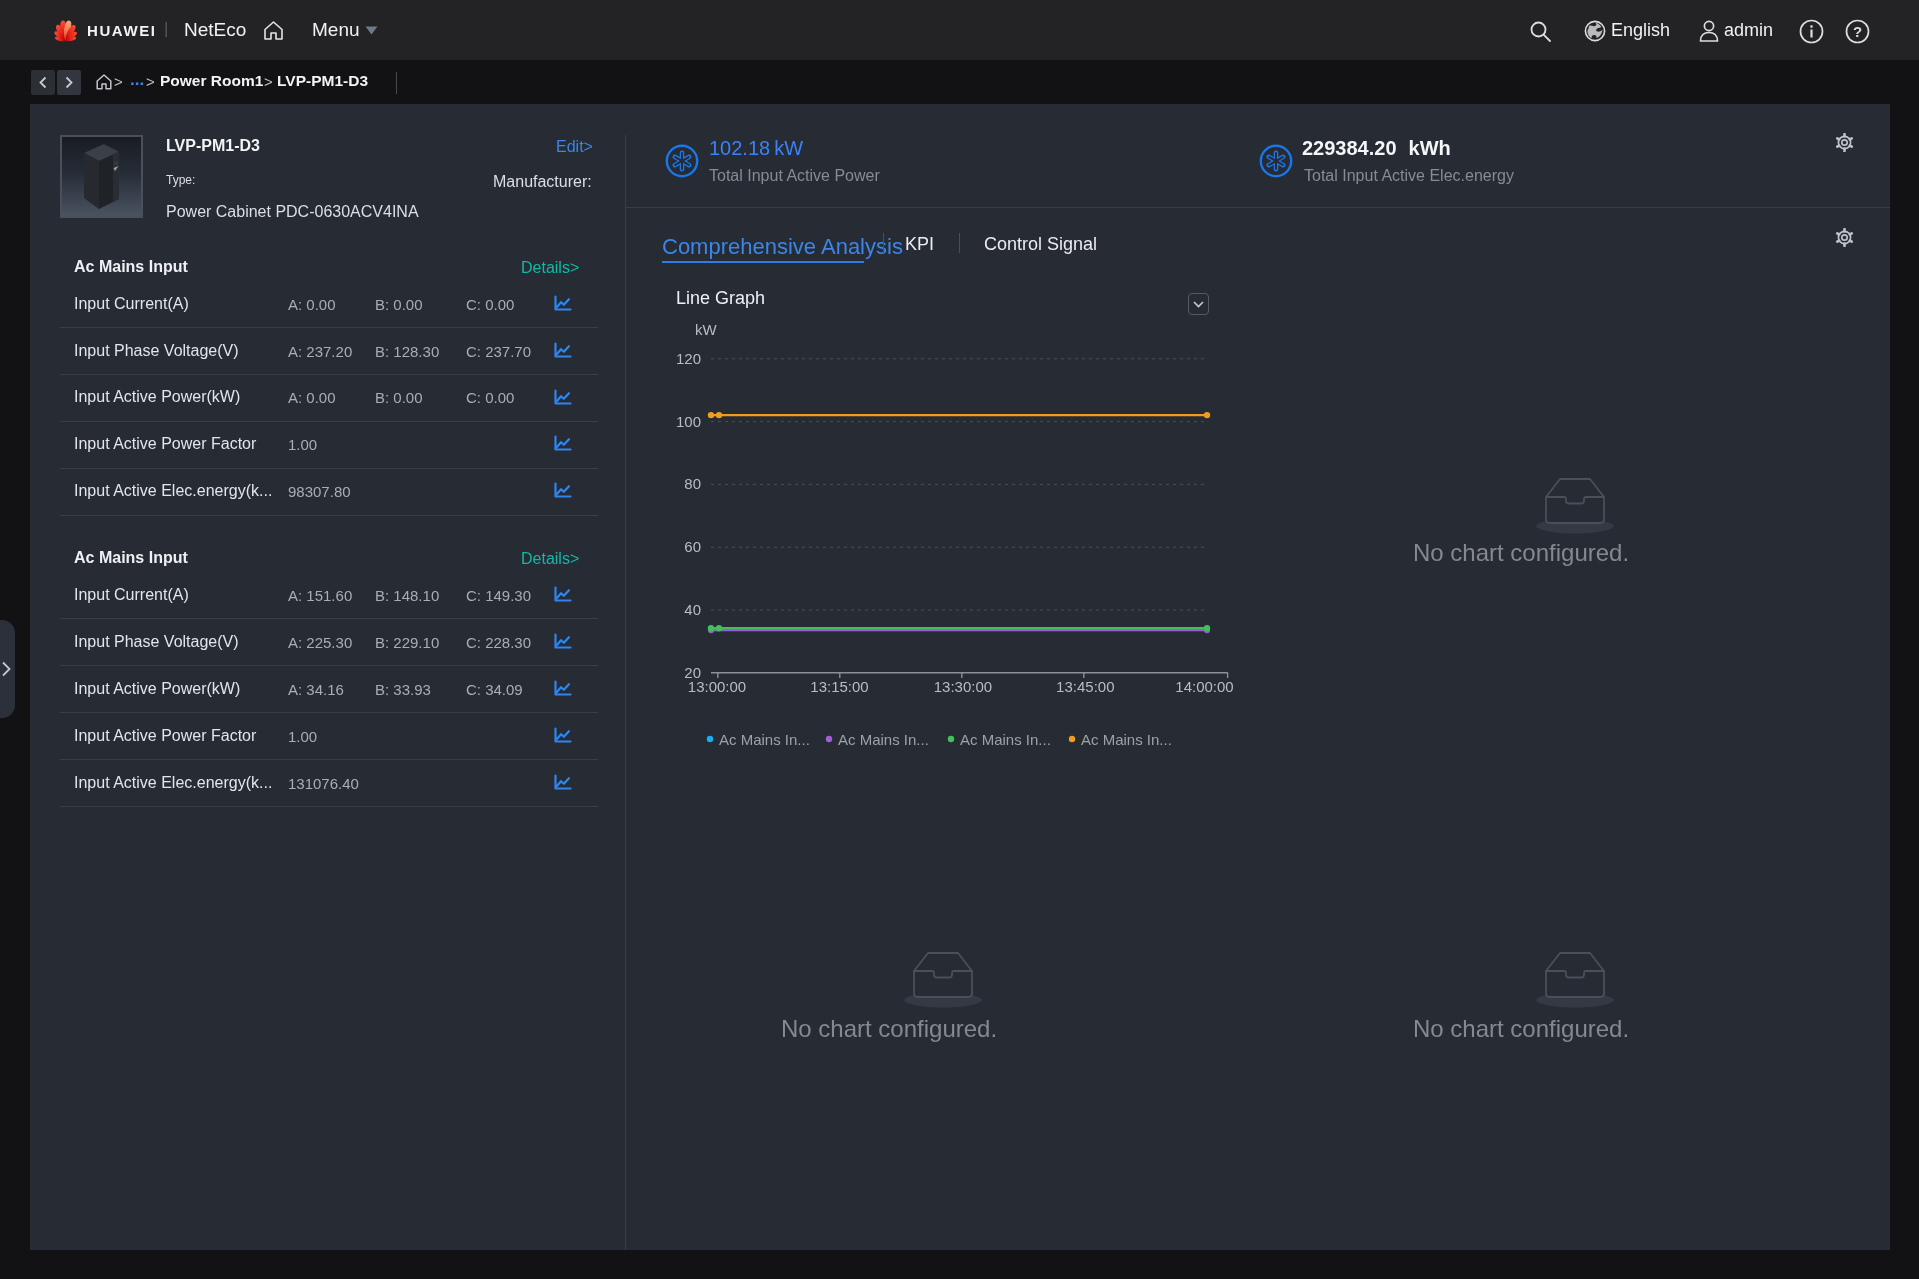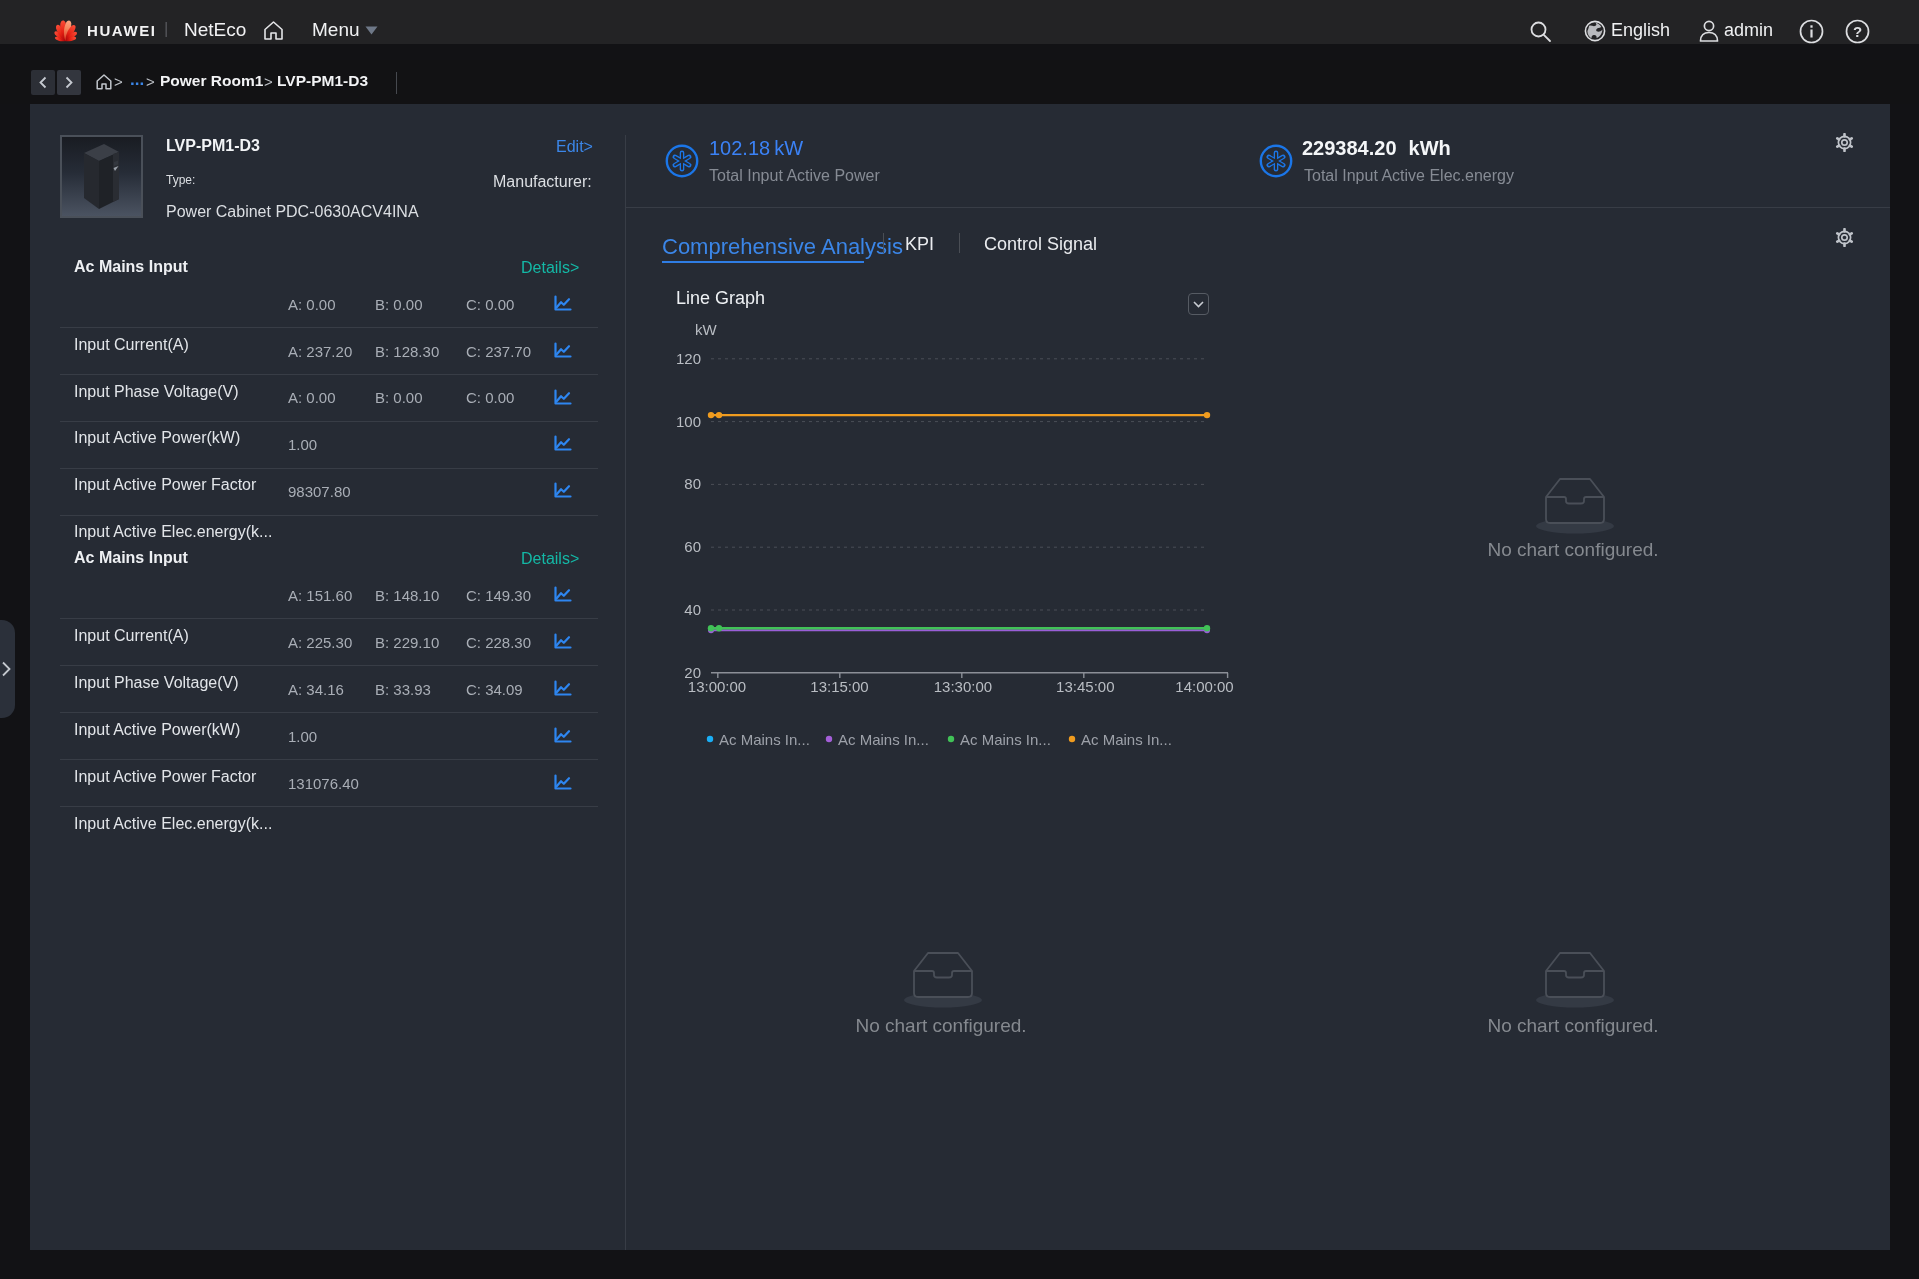--- a/index.html
+++ b/index.html
@@ -1,32 +1,32 @@
 <!DOCTYPE html>
 <html><head>
 <meta charset="utf-8">
 <style>
   * { margin:0; padding:0; box-sizing:border-box; }
   html,body { width:1919px; height:1279px; background:#121215; overflow:hidden;
     font-family:"Liberation Sans", sans-serif; }
   .abs { position:absolute; }
   #page { position:relative; width:1919px; height:1279px; background:#121215; }
   
-  #nav { position:absolute; left:0; top:0; width:1919px; height:44px; background:#232325; }
+  #nav { position:absolute; left:0; top:0; width:1919px; height:60px; background:#232325; }
   
   #crumb { position:absolute; left:0; top:60px; width:1919px; height:44px; background:#121214; }
   
   #panel { position:absolute; left:30px; top:104px; width:1860px; height:1146px; background:#262b34; }
   .sep { position:absolute; height:1px; background:#383d46; }
   .vsep { position:absolute; width:1px; background:#383d46; }
-  .row-label { position:absolute; font-size:16px; color:#e2e5e9;margin-top:41px; }
+  .row-label { position:absolute; font-size:16px; color:#e2e5e9; }
   .val { position:absolute; font-size:15px; color:#a9aeb6; }
   .shead { position:absolute; font-size:16px; font-weight:bold; color:#eef0f3; }
   .details { position:absolute; font-size:16px; color:#14b8a6; }
-  .nochart { position:absolute; font-size:19px; color:#85898f; width:320px; text-align:center; }
+  .nochart { position:absolute; font-size:24px; color:#85898f; width:320px; }
 </style>
 </head>
 <body>
 <div id="page">
   <div id="nav">
     <svg class="abs" style="left:48px;top:14px" width="36" height="30" viewBox="0 0 36 30">
       <defs>
         <linearGradient id="rg" x1="0" y1="1" x2="0" y2="0">
           <stop offset="0" stop-color="#a50309"></stop>
             <stop offset="0.45" stop-color="#e52114"></stop>

